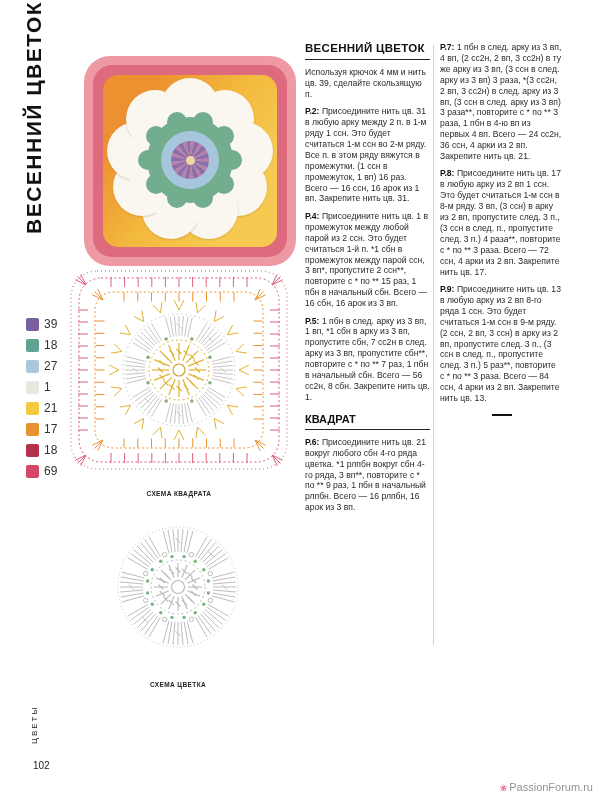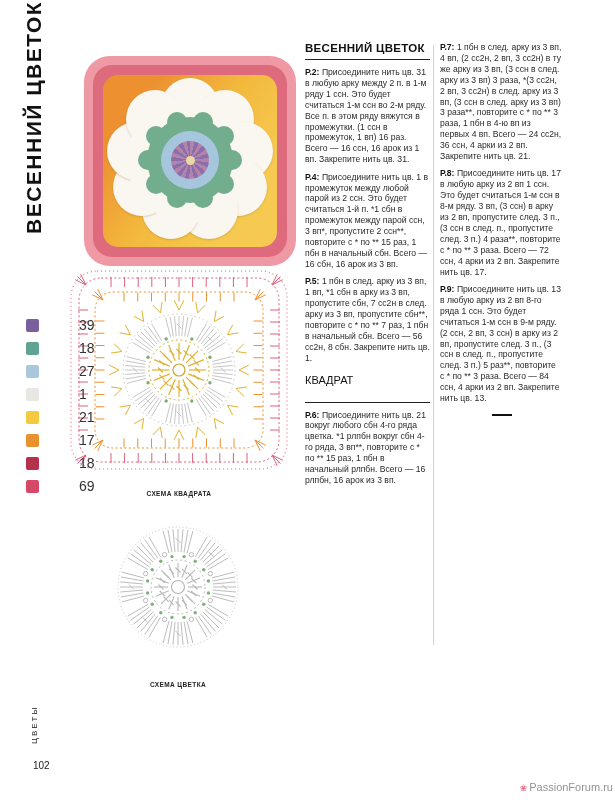--- a/index.html
+++ b/index.html
@@ -5,53 +5,53 @@
   html,body{margin:0;padding:0;background:#e9e9e9;}
   .page{position:relative;width:615px;height:800px;background:#ffffff;overflow:hidden;
         font-family:"Liberation Sans",sans-serif;color:#2a2a2a;}
 
   
   .vtitle{position:absolute;left:22px;top:234px;transform:rotate(-90deg);transform-origin:0 0;
           white-space:nowrap;font-size:21px;font-weight:bold;letter-spacing:1.5px;color:#111;}
   .sectv{position:absolute;left:30px;top:744px;transform:rotate(-90deg);transform-origin:0 0;
          white-space:nowrap;font-size:8px;letter-spacing:2px;color:#222;}
   .pagenum{position:absolute;left:33px;top:760px;font-size:10px;color:#222;}
-  .watermark{position:absolute;right:2px;top:781px;font-size:11px;color:#949494;}
+  .watermark{position:absolute;right:22px;top:781px;font-size:11px;color:#949494;}
   .wm-mark{color:#e0718a;font-size:9px;margin-right:2px;}
 
   
   .photo{position:absolute;left:84px;top:56px;width:212px;height:210px;border-radius:26px;
          background:#ef99a4;overflow:hidden;}
   .ph-pink2{position:absolute;inset:9px;border-radius:19px;background:#de6a7e;}
   .ph-orange{position:absolute;inset:19px;border-radius:15px;
              background:linear-gradient(125deg,#ec9030 18%,#f2b83c 48%,#f6ca50 78%);}
   .ph-stack{position:absolute;inset:16px;}
   .pcirc{position:absolute;border-radius:50%;}
   .petal{box-shadow:0 1px 2px rgba(150,90,30,.28);}
 
   
   .legend{position:absolute;left:26px;top:317px;display:flex;flex-direction:column;gap:7px;}
   .lg-row{display:flex;align-items:center;gap:5px;}
   .sw{width:13px;height:13px;border-radius:2px;display:inline-block;}
-  .lg-num{font-size:14px;color:#333;margin-left:35px;}
+  .lg-num{font-size:12px;color:#333;}
 
   
   .chart{position:absolute;text-align:center;}
   #sq-chart{left:55px;top:264px;width:248px;}
   #fl-chart{left:90px;top:503px;width:176px;}
   .caption{font-size:6.5px;font-weight:bold;letter-spacing:.4px;color:#222;margin-top:2px;}
 
   
   .col-mid{position:absolute;left:305px;top:42px;width:125px;}
   .col-right{position:absolute;left:440px;top:42px;width:122px;}
   .divider{position:absolute;left:433px;top:45px;width:1px;height:600px;background:#d2d2d2;}
   .a-title{font-size:11.5px;font-weight:bold;letter-spacing:.3px;color:#111;
            border-bottom:1.4px solid #222;padding-bottom:5px;margin:0 0 7px 0;}
-  .h2{font-size:11px;font-weight:normal;color:#111;border-bottom:1.4px solid #222;
-      padding-bottom:16px;margin:10px 0 7px 0;}
+  .h2{font-size:11px;font-weight:bold;color:#111;border-bottom:1.4px solid #222;
+      padding-bottom:4px;margin:10px 0 7px 0;}
   .para{font-size:8.6px;line-height:1.27;margin:0 0 6.5px 0;}
   .plabel{font-weight:bold;color:#111;}
   .endmark{width:20px;height:2px;background:#111;margin:10px 0 0 52px;}
 </style>
 </head>
 <body>
 
 <div class="page">
 
   <div class="vtitle">ВЕСЕННИЙ ЦВЕТОК</div>
@@ -506,25 +506,26 @@
         <circle cx="74.60607986722184" cy="51.66421636210497" r="2.2" fill="none" stroke="#bdbdbd" stroke-width="1"></circle>
         <circle cx="101.39392013277815" cy="51.664216362104966" r="2.2" fill="none" stroke="#bdbdbd" stroke-width="1"></circle>
         <circle cx="120.33578363789502" cy="70.60607986722184" r="2.2" fill="none" stroke="#bdbdbd" stroke-width="1"></circle>
         <circle cx="88" cy="84" r="60" fill="none" stroke="#c4c4c4" stroke-width="1" stroke-dasharray="1,2.5"></circle>
       </svg>
     <div class="caption">СХЕМА ЦВЕТКА</div>
   </div>
 
   <div class="col-mid">
     <div class="a-title">ВЕСЕННИЙ ЦВЕТОК</div>
+    <p class="para">Используя крючок 4 мм и нить цв. 39, сделайте скользящую п.</p>
     <p class="para"><span class="plabel">Р.2:</span> <span>Присоедините нить цв. 31 в любую арку между 2 п. в 1-м ряду 1 ссн. Это будет считаться 1-м ссн во 2-м ряду. Все п. в этом ряду вяжутся в промежутки. (1 ссн в промежуток, 1 вп) 16 раз. Всего — 16 ссн, 16 арок из 1 вп. Закрепите нить цв. 31.</span></p>
     <p class="para"><span class="plabel">Р.4:</span> <span>Присоедините нить цв. 1 в промежуток между любой парой из 2 ссн. Это будет считаться 1-й п. *1 сбн в промежуток между парой ссн, 3 вп*, пропустите 2 ссн**, повторите с * по ** 15 раз, 1 пбн в начальный сбн. Всего — 16 сбн, 16 арок из 3 вп.</span></p>
     <p class="para"><span class="plabel">Р.5:</span> <span>1 пбн в след. арку из 3 вп, 1 вп, *1 сбн в арку из 3 вп, пропустите сбн, 7 сс2н в след. арку из 3 вп, пропустите сбн**, повторите с * по ** 7 раз, 1 пбн в начальный сбн. Всего — 56 сс2н, 8 сбн. Закрепите нить цв. 1.</span></p>
     <div class="h2">КВАДРАТ</div>
-    <p class="para"><span class="plabel">Р.6:</span> <span>Присоедините нить цв. 21 вокруг любого сбн 4-го ряда цветка. *1 рлпбн вокруг сбн 4-го ряда, 3 вп**, повторите с * по ** 15 раз, 1 пбн в начальный рлпбн. Всего — 16 рлпбн, 16 арок из 3 вп.</span></p>
+    <p class="para"><span class="plabel">Р.6:</span> <span>Присоедините нить цв. 21 вокруг любого сбн 4-го ряда цветка. *1 рлпбн вокруг сбн 4-го ряда, 3 вп**, повторите с * по ** 9 раз, 1 пбн в начальный рлпбн. Всего — 16 рлпбн, 16 арок из 3 вп.</span></p>
   </div>
 
   <div class="divider"></div>
 
   <div class="col-right">
     <p class="para"><span class="plabel">Р.7:</span> <span>1 пбн в след. арку из 3 вп, 4 вп, (2 сс2н, 2 вп, 3 сс2н) в ту же арку из 3 вп, (3 ссн в след. арку из 3 вп) 3 раза, *(3 сс2н, 2 вп, 3 сс2н) в след. арку из 3 вп, (3 ссн в след. арку из 3 вп) 3 раза**, повторите с * по ** 3 раза, 1 пбн в 4-ю вп из первых 4 вп. Всего — 24 сс2н, 36 ссн, 4 арки из 2 вп. Закрепите нить цв. 21.</span></p>
     <p class="para"><span class="plabel">Р.8:</span> <span>Присоедините нить цв. 17 в любую арку из 2 вп 1 ссн. Это будет считаться 1-м ссн в 8-м ряду. 3 вп, (3 ссн) в арку из 2 вп, пропустите след. 3 п., (3 ссн в след. п., пропустите след. 3 п.) 4 раза**, повторите с * по ** 3 раза. Всего — 72 ссн, 4 арки из 2 вп. Закрепите нить цв. 17.</span></p>
     <p class="para"><span class="plabel">Р.9:</span> <span>Присоедините нить цв. 13 в любую арку из 2 вп 8-го ряда 1 ссн. Это будет считаться 1-м ссн в 9-м ряду. (2 ссн, 2 вп, 3 ссн) в арку из 2 вп, пропустите след. 3 п., (3 ссн в след. п., пропустите след. 3 п.) 5 раз**, повторите с * по ** 3 раза. Всего — 84 ссн, 4 арки из 2 вп. Закрепите нить цв. 13.</span></p>
     <div class="endmark"></div>
   </div>

